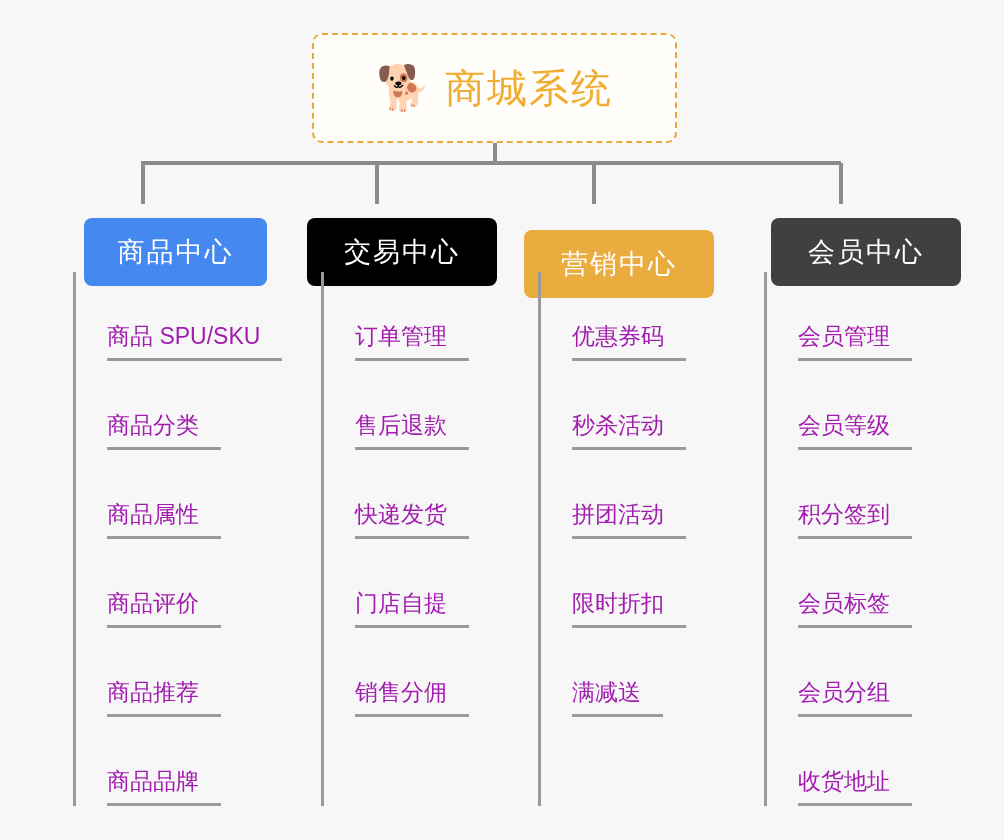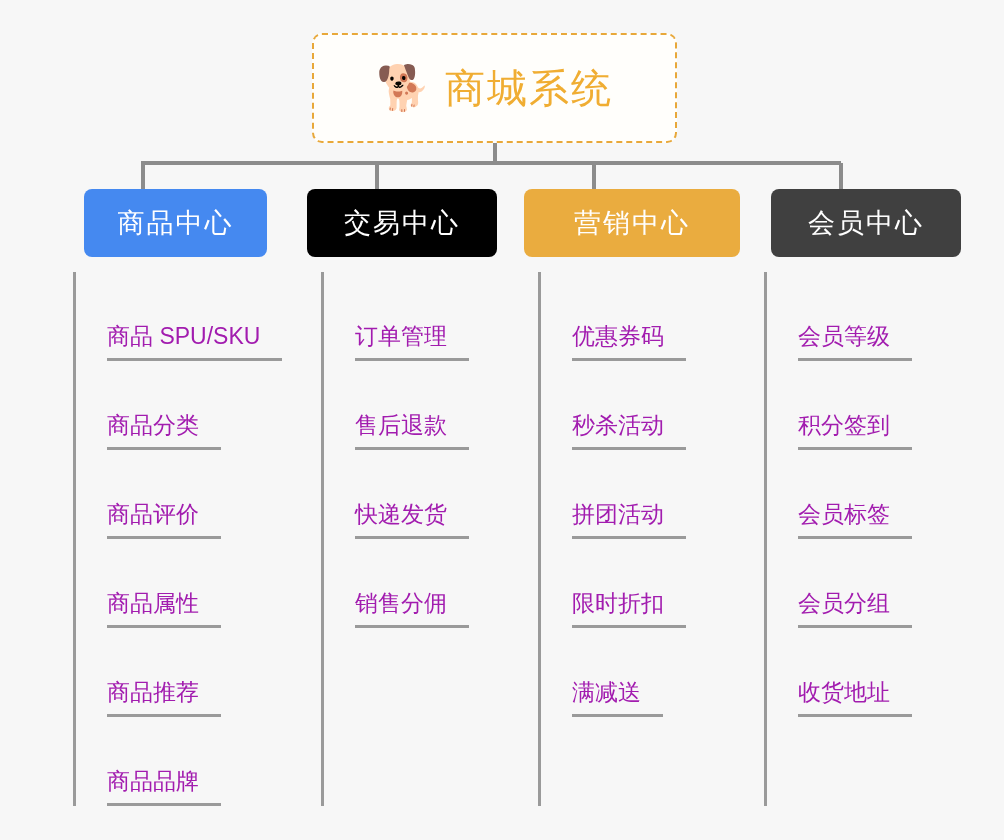--- a/index.html
+++ b/index.html
@@ -65,21 +65,21 @@
   }
   .branch .drop {
     position: absolute;
     top: 0;
     left: 0;
     height: 41px;
   }
 
   .header {
     position: absolute;
-    top: 26px;
+    top: 55px;
     left: -57px;
     height: 68px;
     border-radius: 8px;
     display: flex;
     align-items: center;
     justify-content: center;
     color: #ffffff;
     font-size: 27px;
     letter-spacing: 2px;
     white-space: nowrap;
@@ -117,21 +117,21 @@
   }
 
   
   #branch-0 { left: 141px; }
   #branch-1 { left: 375px; }
   #branch-2 { left: 592px; }
   #branch-3 { left: 839px; }
 
   #branch-0 .header { width: 183px; background: #4589f0; }
   #branch-1 .header { width: 190px; background: #e95b5b; }
-  #branch-2 .header { width: 216px; background: #eaac3f; }
+  #branch-2 .header { width: 190px; background: #eaac3f; margin-top: 12px; }
   #branch-3 .header { width: 190px; background: #73c13d; }
 
   #branch-1 .header,
   #branch-2 .header,
   #branch-3 .header { left: -68px; }
 
   #branch-0 .trunk,
   #branch-0 .leaves { left: -68px; }
   #branch-1 .trunk,
   #branch-1 .leaves { left: -54px; }
@@ -160,26 +160,26 @@
     <div class="header" style="background: rgb(69, 137, 240);">商品中心</div>
     <div class="trunk"></div>
     <div class="leaves">
       <div class="leaf">
           <span class="leaf-label">商品 SPU/SKU</span>
         </div>
       <div class="leaf">
           <span class="leaf-label">商品分类</span>
         </div>
       <div class="leaf">
+          <span class="leaf-label">商品属性</span>
+        </div>
+      <div class="leaf">
           <span class="leaf-label">商品评价</span>
         </div>
       <div class="leaf">
-          <span class="leaf-label">商品属性</span>
-        </div>
-      <div class="leaf">
           <span class="leaf-label">商品推荐</span>
         </div>
       <div class="leaf">
           <span class="leaf-label">商品品牌</span>
         </div>
     </div>
   </div>
 
   <div class="branch" id="branch-1">
     <div class="line line-v drop"></div>
@@ -189,20 +189,23 @@
       <div class="leaf">
           <span class="leaf-label">订单管理</span>
         </div>
       <div class="leaf">
           <span class="leaf-label">售后退款</span>
         </div>
       <div class="leaf">
           <span class="leaf-label">快递发货</span>
         </div>
       <div class="leaf">
+          <span class="leaf-label">门店自提</span>
+        </div>
+      <div class="leaf">
           <span class="leaf-label">销售分佣</span>
         </div>
     </div>
   </div>
 
   <div class="branch" id="branch-2">
     <div class="line line-v drop"></div>
     <div class="header" style="background: rgb(234, 172, 63);">营销中心</div>
     <div class="trunk"></div>
     <div class="leaves">
@@ -223,20 +226,23 @@
         </div>
     </div>
   </div>
 
   <div class="branch" id="branch-3">
     <div class="line line-v drop"></div>
     <div class="header" style="background: #404040;">会员中心</div>
     <div class="trunk"></div>
     <div class="leaves">
       <div class="leaf">
+          <span class="leaf-label">会员管理</span>
+        </div>
+      <div class="leaf">
           <span class="leaf-label">会员等级</span>
         </div>
       <div class="leaf">
           <span class="leaf-label">积分签到</span>
         </div>
       <div class="leaf">
           <span class="leaf-label">会员标签</span>
         </div>
       <div class="leaf">
           <span class="leaf-label">会员分组</span>

